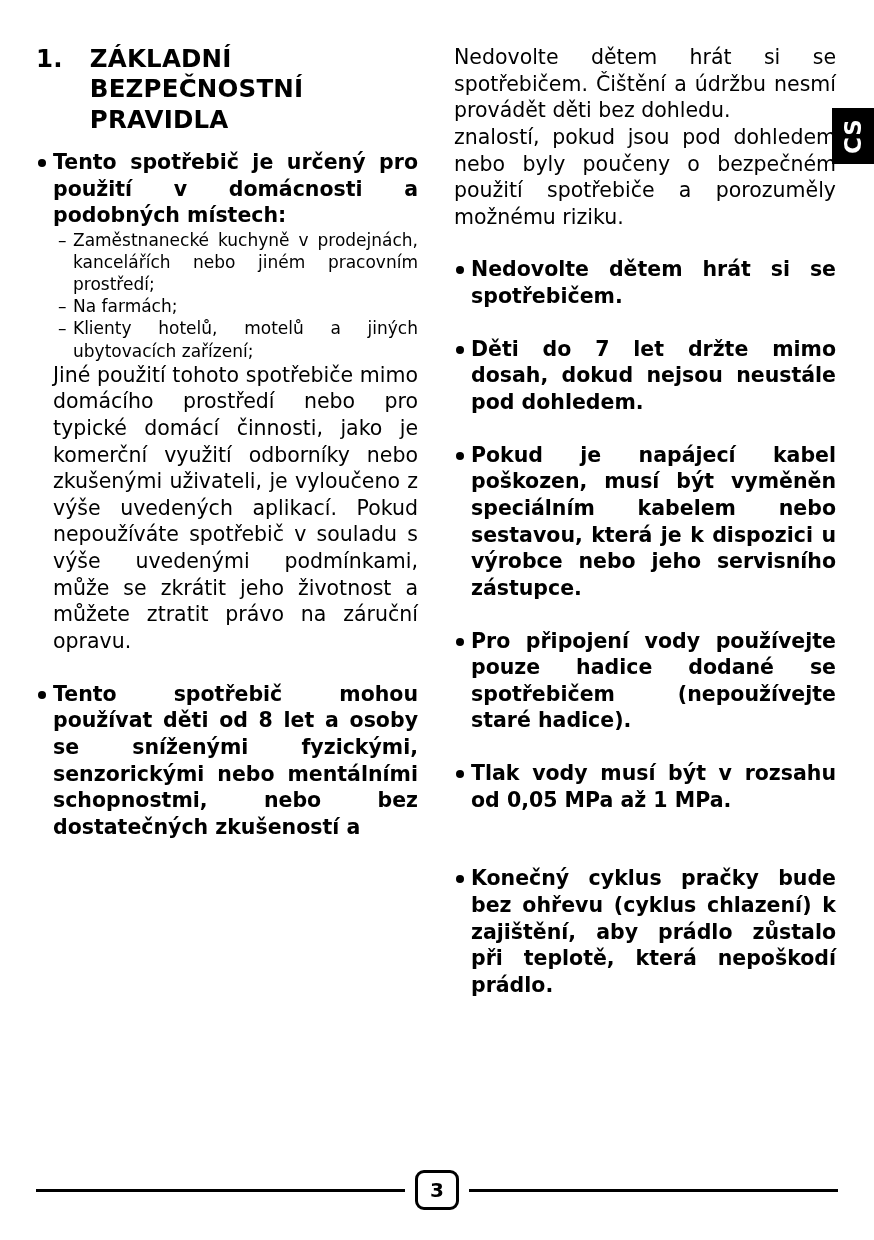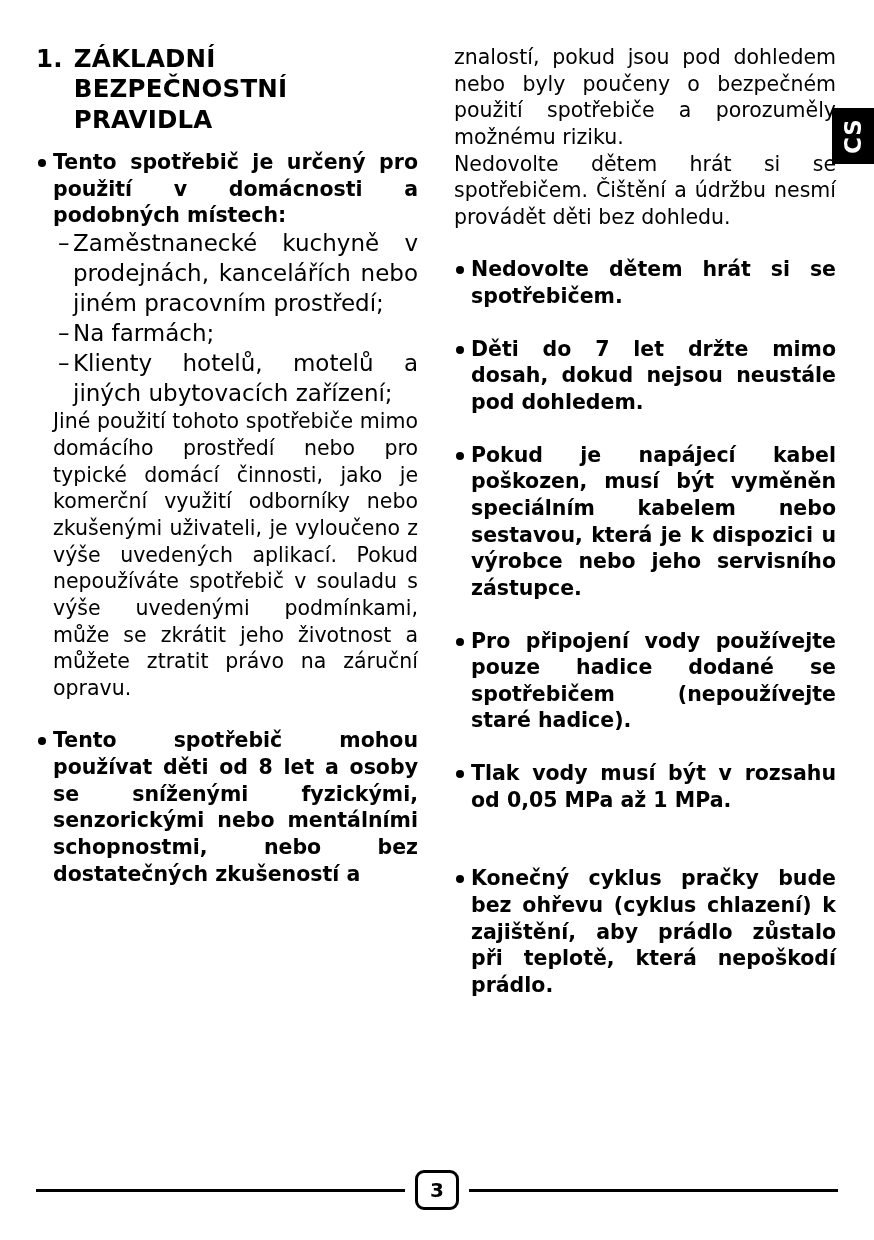--- a/index.html
+++ b/index.html
@@ -58,20 +58,21 @@
     line-height: 1.24;
     display: flex;
     gap: 11px;
     letter-spacing: 0.2px;
   }
   h1.section-title .num {
     flex: 0 0 auto;
   }
   h1.section-title .ttl {
     flex: 1 1 auto;
+    margin-left: 16px;
   }
   p.para {
     margin: 0 0 0 0;
     font-size: 20.5px;
     line-height: 1.3;
     text-align: justify;
     text-justify: inter-word;
     hyphens: none;
   }
   .bullet-item {
@@ -90,21 +91,21 @@
     background: #000;
     border-radius: 50%;
   }
   .dash-list {
     margin: 0;
     padding: 0 0 0 22px;
   }
   .dash-item {
     position: relative;
     padding-left: 15px;
-    font-size: 23px;
+    font-size: 17px;
     line-height: 1.3;
     text-align: justify;
   }
   .dash-item::before {
     content: "–";
     position: absolute;
     left: 0;
     top: 0;
   }
   .gap-lg { height: 26px; }
@@ -171,22 +172,22 @@
       <div class="gap-lg"></div>
 
       <div class="bullet-item">
         <p class="para">Tento spotřebič mohou používat děti od 8 let a osoby se sníženými fyzickými, senzorickými nebo mentálními schopnostmi, nebo bez dostatečných zkušeností a</p>
       </div>
 
     </div>
 
     <div class="col">
 
+      <p class="para">Nedovolte dětem hrát si se spotřebičem. Čištění a údržbu nesmí provádět děti bez dohledu.</p>
       <p class="para">znalostí, pokud jsou pod dohledem nebo byly poučeny o bezpečném použití spotřebiče a porozuměly možnému riziku.</p>
-      <p class="para">Nedovolte dětem hrát si se spotřebičem. Čištění a údržbu nesmí provádět děti bez dohledu.</p>
 
       <div class="gap-lg"></div>
 
       <div class="bullet-item">
         <p class="para">Nedovolte dětem hrát si se spotřebičem.</p>
       </div>
 
       <div class="gap-lg"></div>
 
       <div class="bullet-item">

